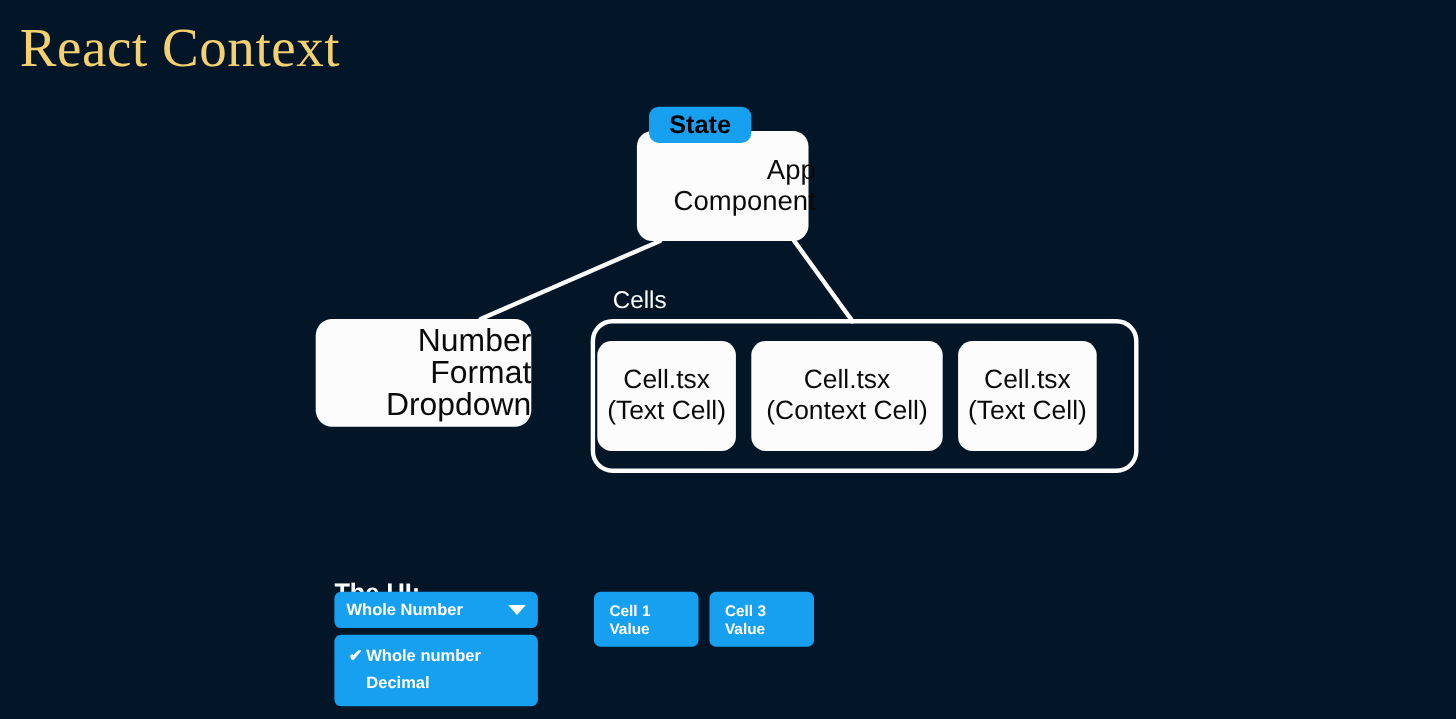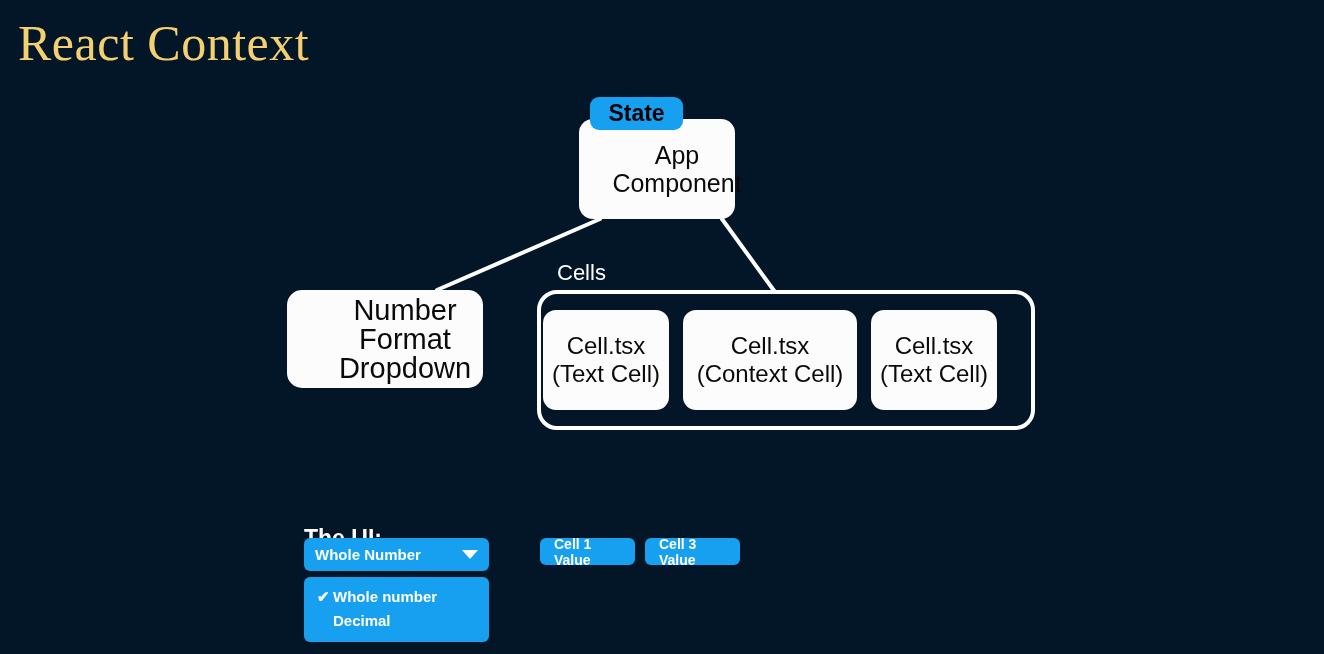--- a/index.html
+++ b/index.html
@@ -47,21 +47,21 @@
   }
 
   .node-box {
     position: absolute;
     background: #FCFCFC;
     border-radius: 14px;
     color: #0A0A0A;
     display: flex;
     align-items: center;
     justify-content: center;
-    text-align: center;
+    text-align: right;
     font-size: 25px;
     line-height: 29px;
     font-weight: 400;
     box-sizing: border-box;
     padding-left: 40px;
   }
 
   #app-component-node {
     left: 579px;
     top: 119px;
@@ -224,21 +224,21 @@
   }
   .menu-check.empty { visibility: hidden; }
 
   #cell-buttons {
     display: flex;
     align-items: flex-start;
     margin-left: 51px;
     gap: 10px;
   }
   .cell-button {
-    height: 27px;
+    height: 50px;
     background: #18A0F0;
     border-radius: 6px;
     color: #FFFFFF;
     font-size: 14px;
     font-weight: bold;
     display: flex;
     align-items: center;
     justify-content: center;
     box-sizing: border-box;
     padding: 0 14px;

